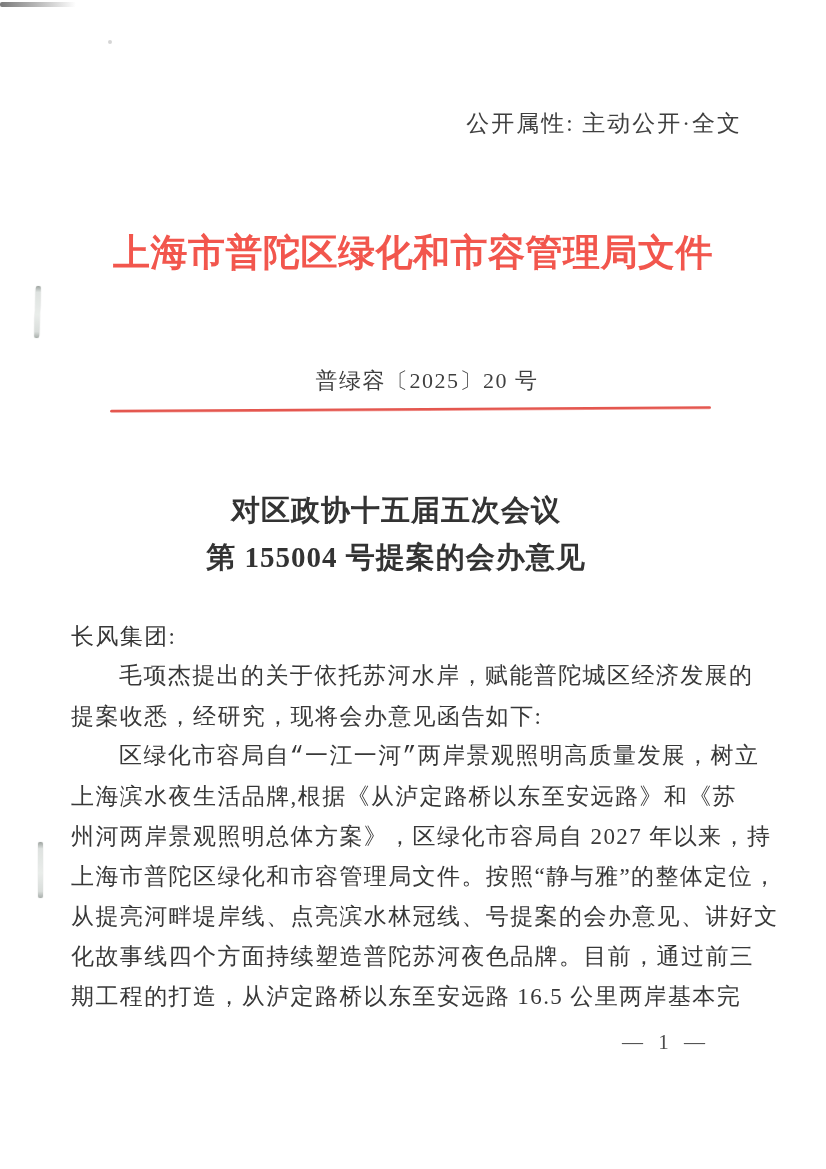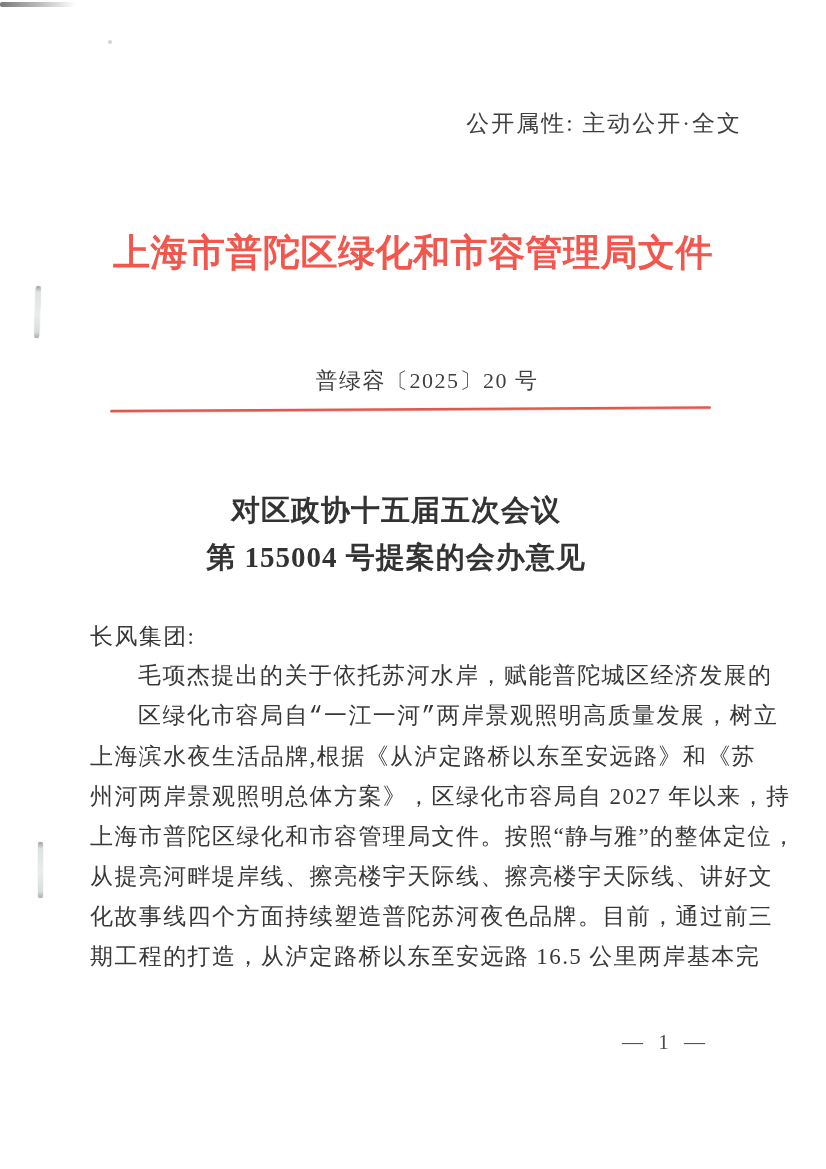--- a/index.html
+++ b/index.html
@@ -75,21 +75,21 @@
     color: #333333;
     letter-spacing: 1px;
     line-height: 47px;
     white-space: nowrap;
   }
 
   
   .doc-body {
     position: absolute;
     top: 617px;
-    left: 90px;
+    left: 71px;
     width: 660px;
     font-size: 23px;
     color: #383838;
     letter-spacing: 1.4px;
   }
   .doc-body .line {
     height: 40px;
     line-height: 40px;
     white-space: nowrap;
   }
@@ -157,24 +157,25 @@
   <div class="red-rule"></div>
 
   <div class="doc-title">
     <div>对区政协十五届五次会议</div>
     <div>第 155004 号提案的会办意见</div>
   </div>
 
   <div class="doc-body">
     <div class="line">长风集团:</div>
     <div class="line indent">毛项杰提出的关于依托苏河水岸，赋能普陀城区经济发展的</div>
+    <div class="line">提案收悉，经研究，现将会办意见函告如下:</div>
     <div class="line indent">区绿化市容局自“一江一河”两岸景观照明高质量发展，树立</div>
     <div class="line">上海滨水夜生活品牌,根据《从泸定路桥以东至安远路》和《苏</div>
     <div class="line">州河两岸景观照明总体方案》，区绿化市容局自 2027 年以来，持</div>
     <div class="line">上海市普陀区绿化和市容管理局文件。按照“静与雅”的整体定位，</div>
-    <div class="line">从提亮河畔堤岸线、擦亮楼宇天际线、擦亮楼宇天际线、讲好文</div>
+    <div class="line">从提亮河畔堤岸线、点亮滨水林冠线、号提案的会办意见、讲好文</div>
     <div class="line">化故事线四个方面持续塑造普陀苏河夜色品牌。目前，通过前三</div>
     <div class="line">期工程的打造，从泸定路桥以东至安远路 16.5 公里两岸基本完</div>
   </div>
 
   <div class="page-number">— 1 —</div>
 
 </div>
 
 </body></html>

